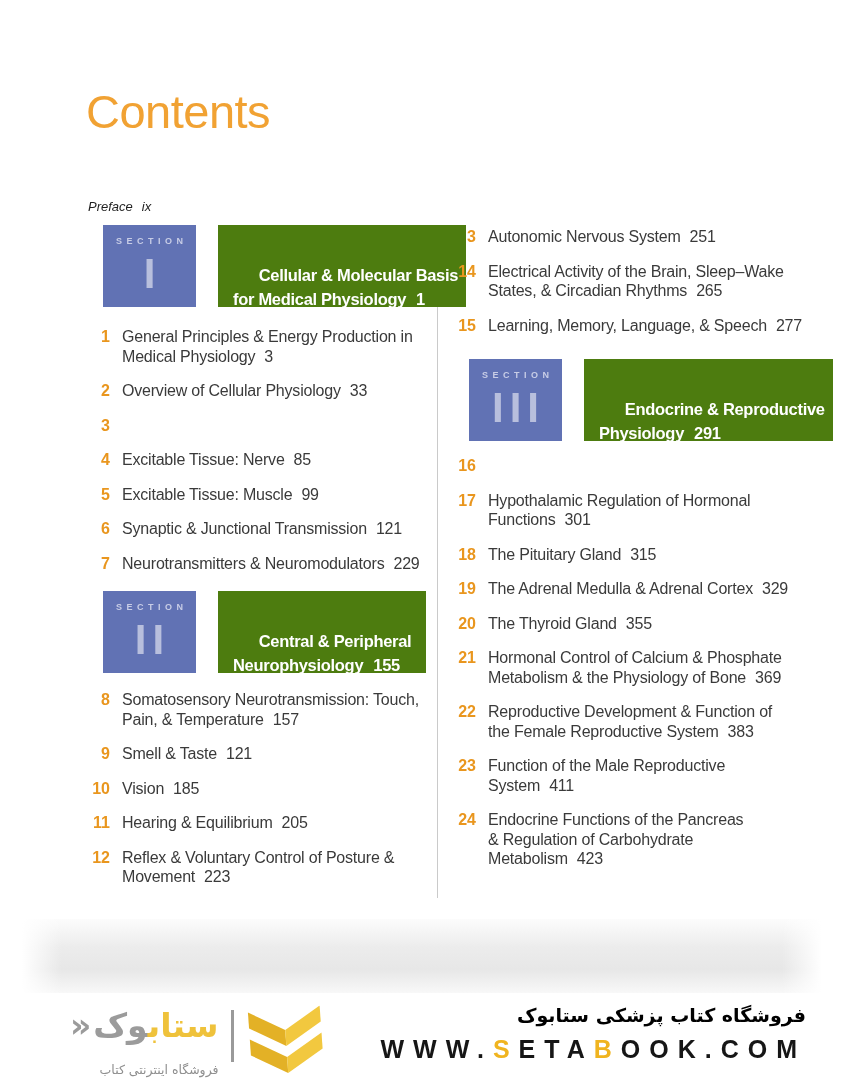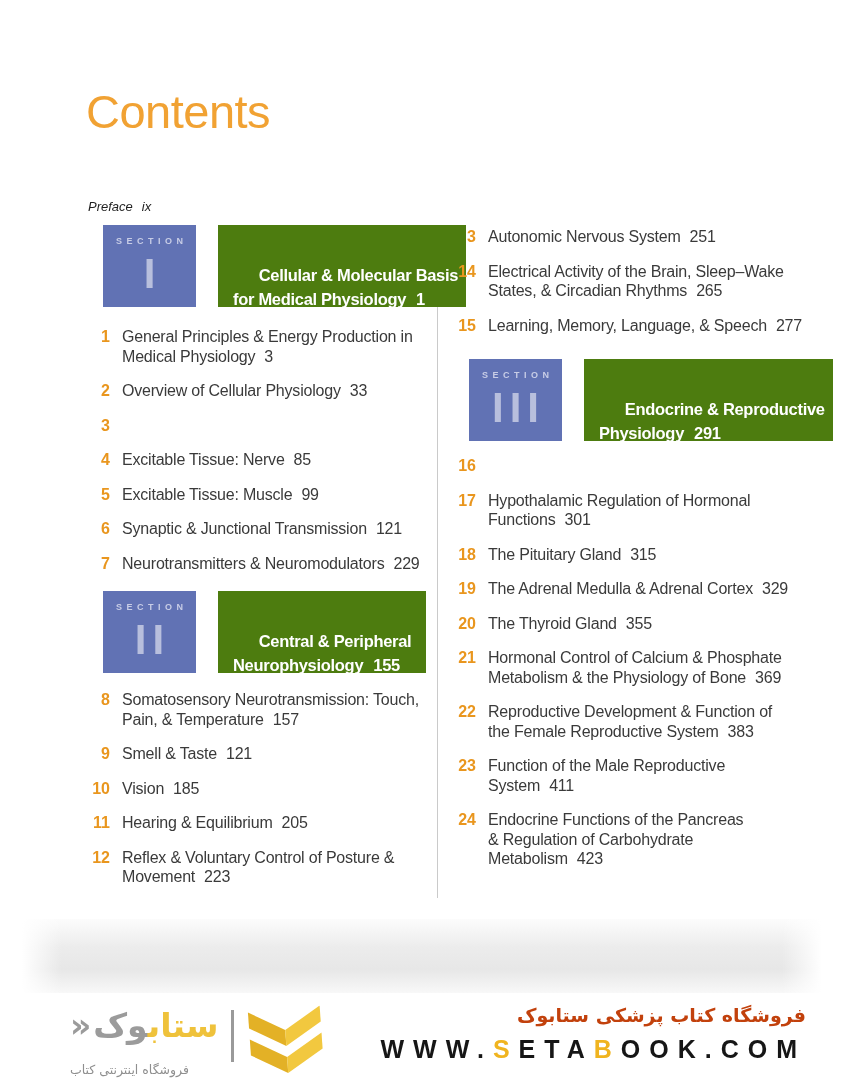--- a/index.html
+++ b/index.html
@@ -71,38 +71,38 @@
     border-radius:6px;
     background:
       linear-gradient(90deg, #ffffff 0%, rgba(255,255,255,0) 5%, rgba(255,255,255,0) 95%, #ffffff 100%),
       linear-gradient(180deg, #fcfcfc 0%, #ececec 38%, #e7e7e7 68%, #f8f8f8 100%);
   }
   
   .footer-logo {
     position:absolute; left:70px; top:1006px;
     display:flex; align-items:flex-start; gap:12px;
   }
-  .wordmark-block { text-align:left; }
+  .wordmark-block { text-align:right; }
   .wordmark {
     direction:rtl; font-family:"DejaVu Sans", sans-serif;
     font-size:33px; line-height:40px; font-weight:bold;
   }
   .wordmark .w-main { color:#EFC23B; }
   .wordmark .w-end  { color:#9b9b9b; }
   .wordmark .w-quote { color:#9b9b9b; margin-right:2px; }
   .logo-tagline {
     margin-top:16px; font-family:"DejaVu Sans", sans-serif;
     font-size:12.5px; color:#8f8f8f; direction:rtl;
   }
   .logo-bar { width:3px; height:52px; background:#9a9a9a; margin-top:4px; }
   .logo-emblem { margin-top:2px; transform:rotate(-4deg); }
   .footer-right { position:absolute; right:38px; top:1004px; text-align:right; }
   .store-line {
     font-family:"DejaVu Sans", sans-serif; font-weight:bold;
-    font-size:19px; color:#c2410c; direction:rtl;
+    font-size:19px; color:#000000; direction:rtl;
   }
   .url-line {
     margin-top:9px; font-size:25px; font-weight:bold;
     letter-spacing:9px; color:#161616;
   }
   .url-line .accent { color:#F0B41F; }
 </style>
 </head>
 <body>
 

